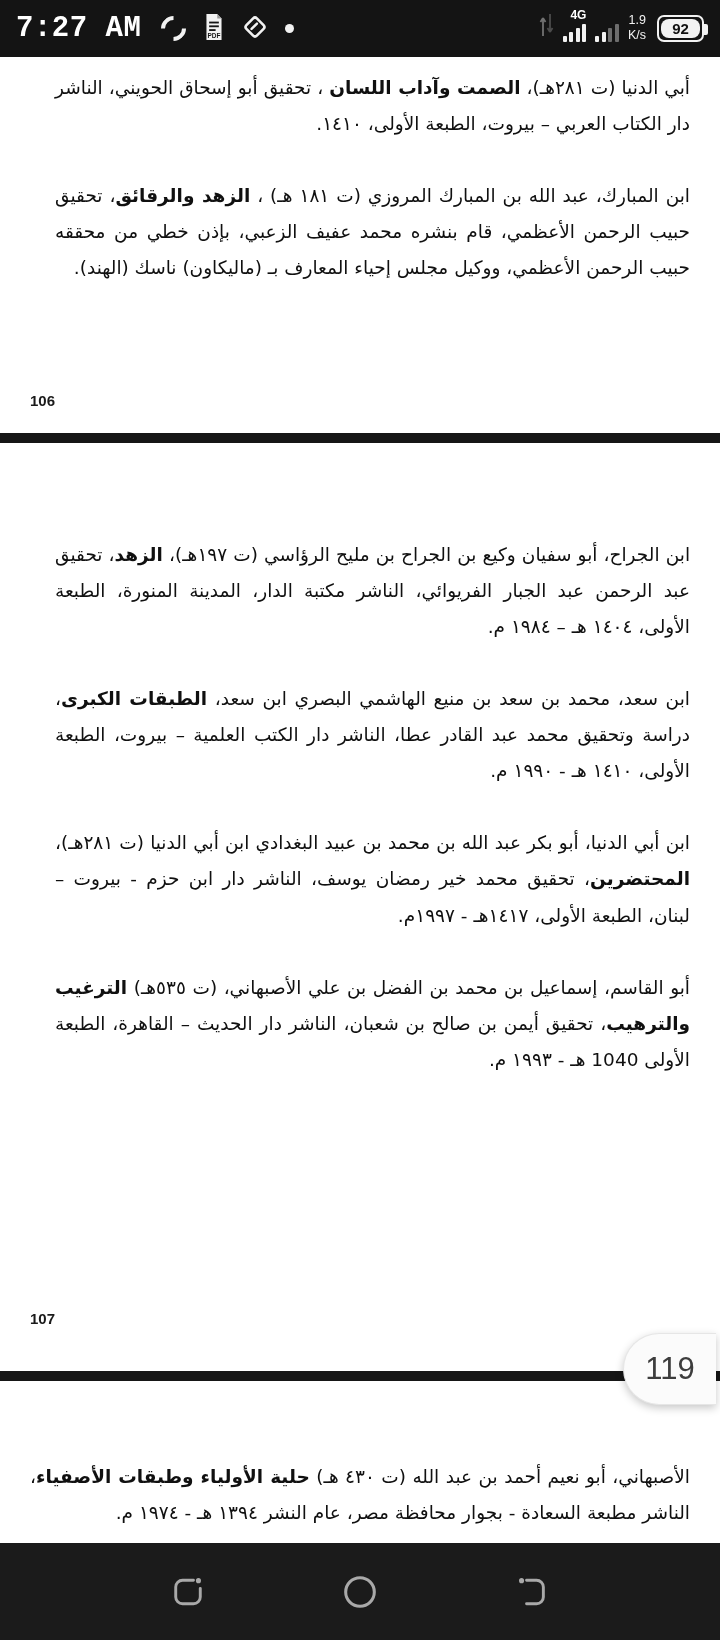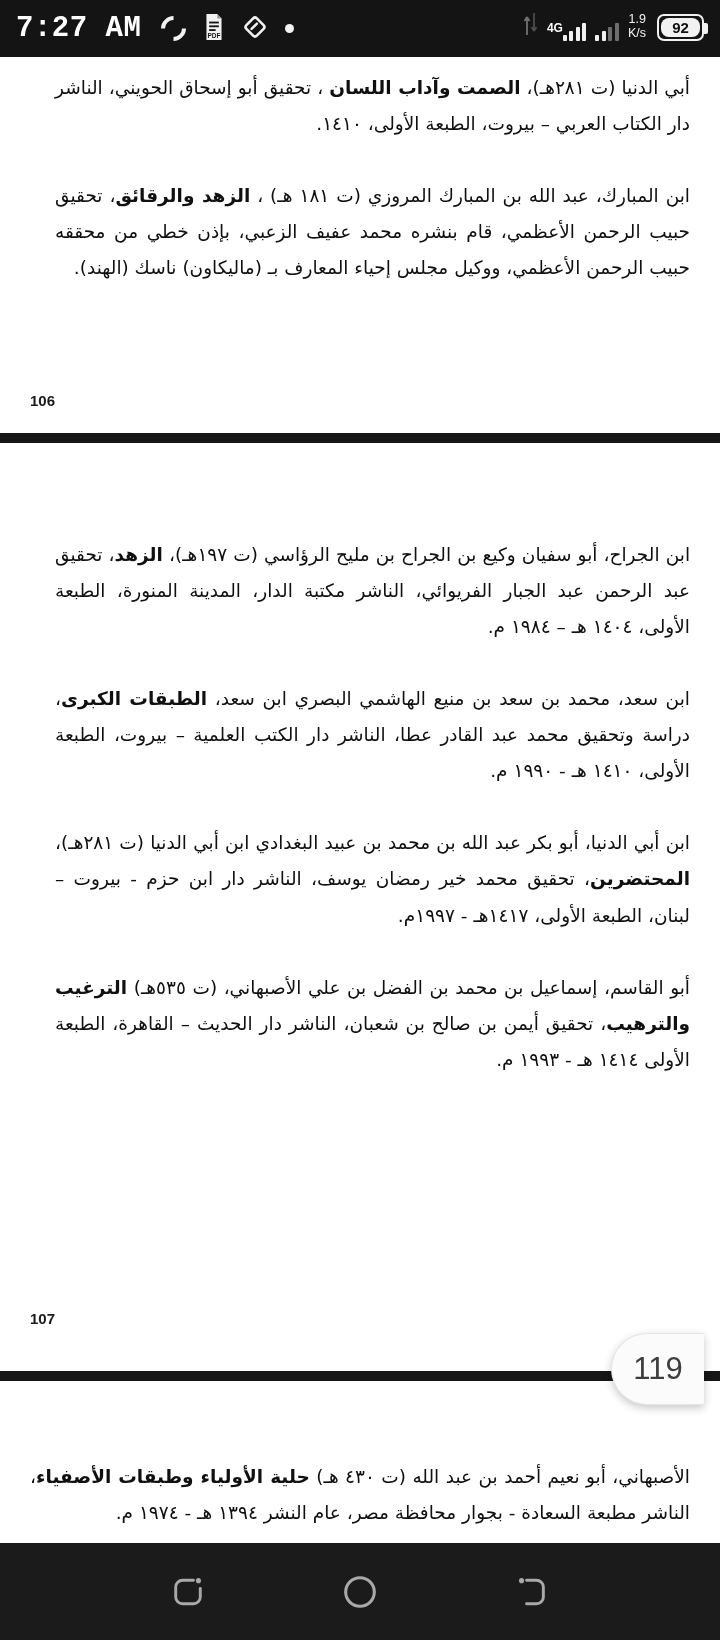--- a/index.html
+++ b/index.html
@@ -12,21 +12,21 @@
     height:57px;background:#141414;color:#fff;
     display:flex;align-items:center;padding:0 16px;box-sizing:border-box;gap:14px;
   }
   .time{font-family:Liberation Mono, monospace;font-weight:bold;font-size:29px;letter-spacing:.5px;}
   .sb-left{display:flex;align-items:center;gap:17px;margin-left:6px;}
   .sync-icon{width:17px;height:17px;border:4px solid #f2f2f2;border-radius:50%;
     border-left-color:transparent;border-right-color:transparent;transform:rotate(-45deg);}
   .dot-icon{width:9px;height:9px;border-radius:50%;background:#f2f2f2;}
   .sb-right{margin-left:auto;display:flex;align-items:flex-end;gap:9px;padding-bottom:6px;}
   .net-arrows{opacity:.55;}
-  .sim{display:flex;flex-direction:row;align-items:flex-start;}
+  .sim{display:flex;flex-direction:column;align-items:flex-end;}
   .sim .net-type{font-family:"Liberation Sans",sans-serif;font-size:12px;font-weight:bold;line-height:1;margin-bottom:2px;}
   .bars{display:flex;align-items:flex-end;gap:2.5px;height:19px;}
   .bars i{display:block;width:4px;background:#f2f2f2;border-radius:1px;}
   .bars i.dim{background:#6d6d6d;}
   .b1{height:6px;} .b2{height:10px;} .b3{height:14px;} .b4{height:18px;}
   .speed{display:flex;flex-direction:column;align-items:flex-end;
     font-family:"Liberation Sans",sans-serif;font-size:12.5px;line-height:1.15;color:#f2f2f2;}
   .battery{position:relative;width:47px;height:27px;border:2px solid #f2f2f2;border-radius:7px;
     box-sizing:border-box;padding:2px;margin-left:2px;}
   .battery-fill{width:100%;height:100%;background:#f2f2f2;border-radius:8px;
@@ -42,21 +42,21 @@
   .page-number{font-family:"Liberation Sans",sans-serif;font-weight:bold;font-size:15px;
     color:#1a1a1a;text-align:center;direction:ltr;}
   .page1{height:376px;display:flex;flex-direction:row;padding-top:13px;}
   .page1 .page-number{margin-top:auto;padding-bottom:24px;}
   .page2{height:928px;display:flex;flex-direction:row;padding-top:94px;}
   .page2 .page-number{margin-top:auto;padding-bottom:44px;}
   .page3{height:162px;padding-top:78px;}
   .divider{height:10px;background:#161616;}
   
   .scroll-pill{
-    position:absolute;top:1333px;right:16px;width:92px;height:70px;z-index:5;
+    position:absolute;top:1333px;right:4px;width:92px;height:70px;z-index:5;
     background:#fbfbfb;border:1px solid #e6e6e6;border-right:none;
     border-radius:38px 0 0 38px;
     box-shadow:0 3px 9px rgba(0,0,0,.22);
     display:flex;align-items:center;justify-content:center;
     font-family:"Liberation Sans",sans-serif;font-size:31px;color:#3d3d3d;
   }
   
   .nav-bar{
     position:absolute;left:0;right:0;bottom:0;height:97px;background:#1b1b1b;
     display:flex;align-items:center;justify-content:center;gap:128px;
@@ -130,21 +130,21 @@
   <div class="page-number">106</div>
 </div>
 
 <div class="divider"></div>
 
 <div class="page page2">
   <div>
       <p class="para"><span>ابن الجراح، أبو سفيان وكيع بن الجراح بن مليح الرؤاسي (ت ١٩٧هـ)، </span><span class="bold">الزهد</span><span>، تحقيق عبد الرحمن عبد الجبار الفريوائي، الناشر مكتبة الدار، المدينة المنورة، الطبعة الأولى، ١٤٠٤ هـ – ١٩٨٤ م.</span></p>
       <p class="para"><span>ابن سعد، محمد بن سعد بن منيع الهاشمي البصري ابن سعد، </span><span class="bold">الطبقات الكبرى</span><span>، دراسة وتحقيق محمد عبد القادر عطا، الناشر دار الكتب العلمية – بيروت، الطبعة الأولى، ١٤١٠ هـ - ١٩٩٠ م.</span></p>
       <p class="para"><span>ابن أبي الدنيا، أبو بكر عبد الله بن محمد بن عبيد البغدادي ابن أبي الدنيا (ت ٢٨١هـ)، </span><span class="bold">المحتضرين</span><span>، تحقيق محمد خير رمضان يوسف، الناشر دار ابن حزم - بيروت – لبنان، الطبعة الأولى، ١٤١٧هـ - ١٩٩٧م.</span></p>
-      <p class="para"><span>أبو القاسم، إسماعيل بن محمد بن الفضل بن علي الأصبهاني، (ت ٥٣٥هـ) </span><span class="bold">الترغيب والترهيب</span><span>، تحقيق أيمن بن صالح بن شعبان، الناشر دار الحديث – القاهرة، الطبعة الأولى ١٤١٤ هـ - ١٩٩٣ م.</span></p>
+      <p class="para"><span>أبو القاسم، إسماعيل بن محمد بن الفضل بن علي الأصبهاني، (ت ٥٣٥هـ) </span><span class="bold">الترغيب والترهيب</span><span>، تحقيق أيمن بن صالح بن شعبان، الناشر دار الحديث – القاهرة، الطبعة الأولى 1040 هـ - ١٩٩٣ م.</span></p>
     </div>
   <div class="page-number">107</div>
 </div>
 
 <div class="divider"></div>
 
 <div class="page page3">
   <div>
       <p class="para"><span>الأصبهاني، أبو نعيم أحمد بن عبد الله (ت ٤٣٠ هـ) </span><span class="bold">حلية الأولياء وطبقات الأصفياء</span><span>، الناشر مطبعة السعادة - بجوار محافظة مصر، عام النشر ١٣٩٤ هـ - ١٩٧٤ م.</span></p>
     </div>

